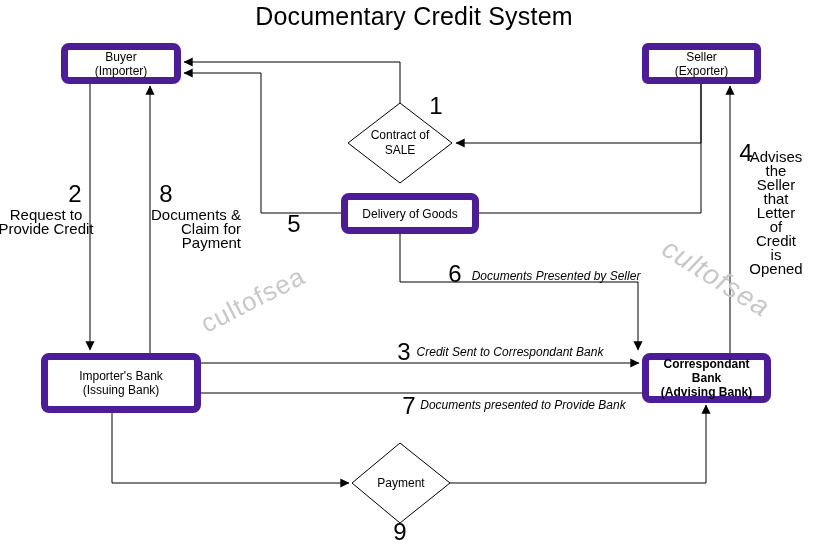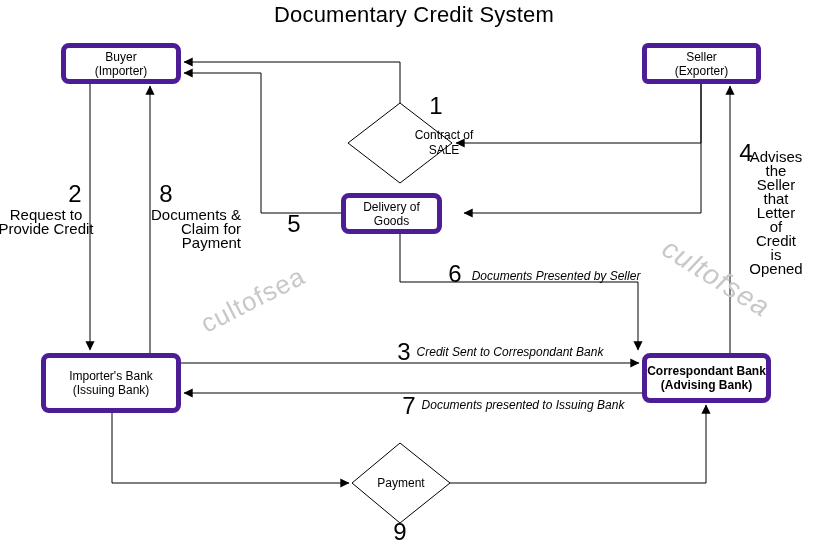--- a/index.html
+++ b/index.html
@@ -2,25 +2,25 @@
 <html><head>
 <meta charset="utf-8">
 <style>
   html,body{margin:0;padding:0;background:#fff;}
   .canvas{
     position:relative;width:828px;height:548px;background:#ffffff;
     font-family:"Liberation Sans",sans-serif;color:#000;overflow:hidden;
   }
   .title{
     position:absolute;left:0;top:2px;width:100%;text-align:center;
-    font-size:22px;font-weight:500;letter-spacing:0.2px;
+    font-size:25px;font-weight:500;letter-spacing:0.2px;
   }
   svg.wires{position:absolute;left:0;top:0;width:828px;height:548px;}
   .box{
-    position:absolute;box-sizing:border-box;border:5px solid #4c1d95;border-radius:8px;
+    position:absolute;box-sizing:border-box;border:7px solid #4c1d95;border-radius:8px;
     background:#fff;display:flex;align-items:center;justify-content:center;
     text-align:center;font-size:12px;line-height:14px;white-space:pre-line;
   }
   .lbl{
     position:absolute;transform:translate(-50%,-50%);text-align:center;
     white-space:pre-line;
   }
   .num{font-size:24px;line-height:24px;}
   .small{font-size:15px;line-height:14px;}
   .mid{font-size:12px;white-space:nowrap;font-style:italic;}
@@ -68,27 +68,27 @@
     </g>
   </svg>
 
   <div class="wm" style="left:253px;top:300px;">cultofsea</div>
   <div class="wm right" style="left:716px;top:278px;">cultofsea</div>
 
   <div class="box" style="left:61px;top:43px;width:120px;height:41px;">Buyer
 (Importer)</div>
   <div class="box" style="left:642px;top:43px;width:119px;height:41px;border-radius:6px;">Seller
 (Exporter)</div>
-  <div class="box" style="left:341px;top:193px;width:101px;height:41px;border-radius:8px;">Delivery of Goods</div>
-  <div class="box" style="left:41px;top:353px;width:140px;height:60px;">Importer's Bank
+  <div class="box" style="left:341px;top:193px;width:138px;height:41px;border-radius:8px;">Delivery of Goods</div>
+  <div class="box" style="left:41px;top:353px;width:160px;height:60px;">Importer's Bank
 (Issuing Bank)</div>
   <div class="box" style="left:642px;top:353px;width:129px;height:50px;font-weight:bold;">Correspondant Bank
 (Advising Bank)</div>
 
-  <div class="dlabel" style="left:400px;top:143px;margin-left:44px;">Contract of
+  <div class="dlabel" style="left:400px;top:143px;">Contract of
 SALE</div>
   <div class="dlabel" style="left:401px;top:483px;">Payment</div>
 
   <div class="lbl num" style="left:436px;top:106px;">1</div>
   <div class="lbl num" style="left:75px;top:194px;">2</div>
   <div class="lbl num" style="left:404px;top:352px;">3</div>
   <div class="lbl num" style="left:746px;top:153px;">4</div>
   <div class="lbl num" style="left:294px;top:224px;">5</div>
   <div class="lbl num" style="left:455px;top:274px;">6</div>
   <div class="lbl num" style="left:409px;top:406px;">7</div>
@@ -99,15 +99,15 @@
 Provide Credit</div>
   <div class="lbl small" style="left:196px;top:229px;text-align:right;">Documents &amp;
 Claim for
 Payment</div>
   <div class="lbl small" style="left:776px;top:213px;">Advises the
 Seller that
 Letter of Credit
 is Opened</div>
   <div class="lbl mid" style="left:556px;top:276px;">Documents Presented by Seller</div>
   <div class="lbl mid" style="left:510px;top:352px;text-align:right;">Credit Sent to Correspondant Bank</div>
-  <div class="lbl mid" style="left:523px;top:405px;">Documents presented to Issuing Bank</div>
+  <div class="lbl mid" style="left:523px;top:405px;">Documents presented to Provide Bank</div>
 
 </div>
 
 </body></html>

